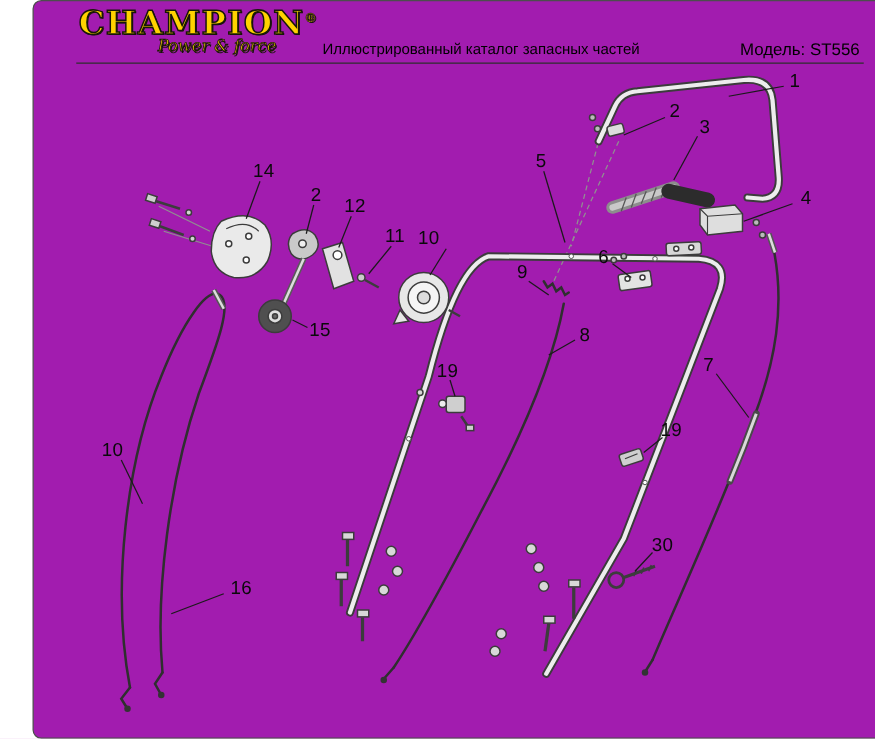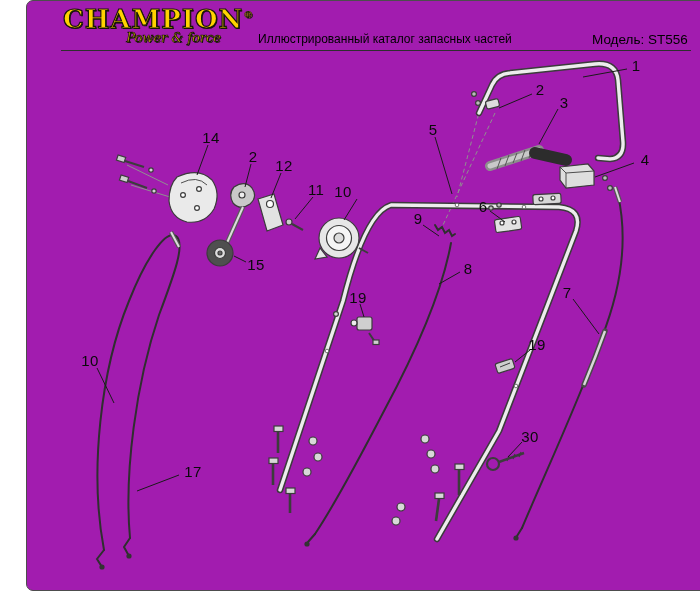--- a/index.html
+++ b/index.html
@@ -259,18 +259,18 @@
   <span class="callout" style="left:540px;top:291px">7</span>
   <span class="callout" style="left:441px;top:267px">8</span>
   <span class="callout" style="left:391px;top:217px">9</span>
   <span class="callout" style="left:316px;top:190px">10</span>
   <span class="callout" style="left:289px;top:188px">11</span>
   <span class="callout" style="left:257px;top:164px">12</span>
   <span class="callout" style="left:226px;top:155px">2</span>
   <span class="callout" style="left:184px;top:136px">14</span>
   <span class="callout" style="left:229px;top:263px">15</span>
   <span class="callout" style="left:63px;top:359px">10</span>
-  <span class="callout" style="left:166px;top:470px">17</span>
+  <span class="callout" style="left:166px;top:470px">16</span>
   <span class="callout" style="left:331px;top:296px">19</span>
   <span class="callout" style="left:510px;top:343px">19</span>
   <span class="callout" style="left:503px;top:435px">30</span>
 
 </div>
 
 </body></html>

